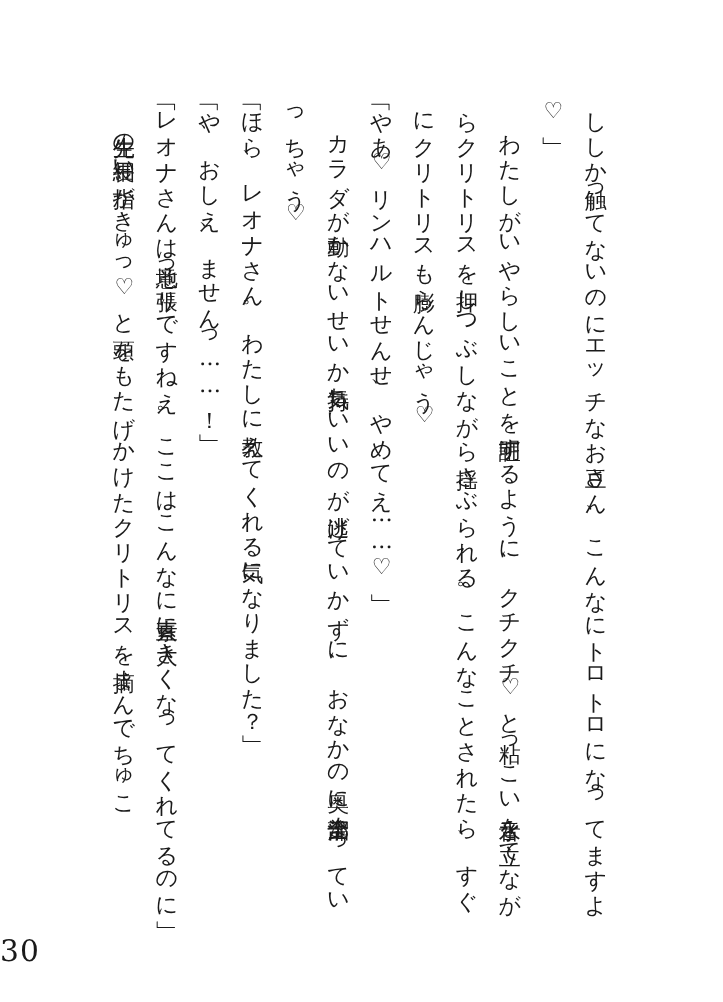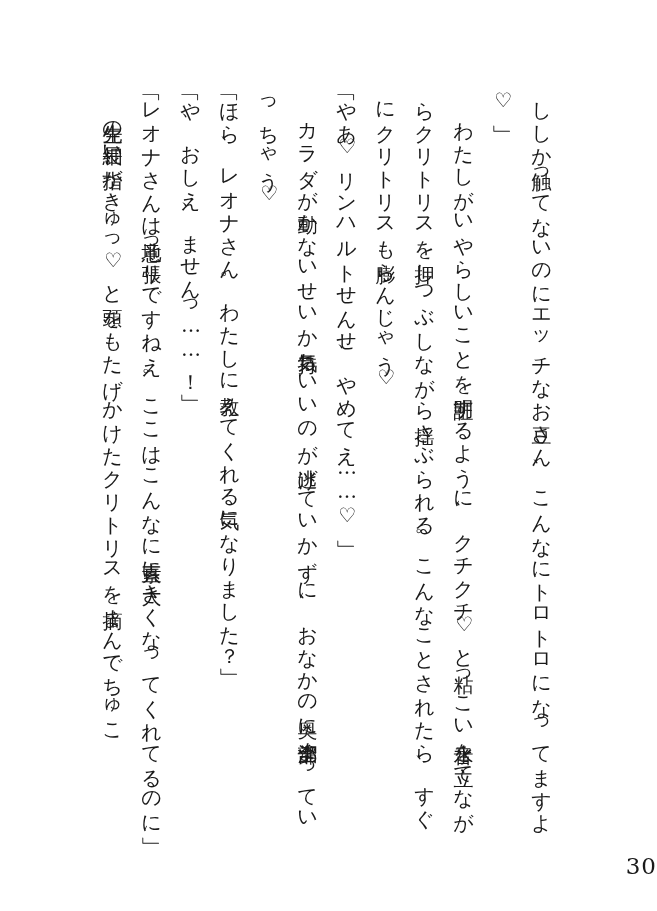--- a/index.html
+++ b/index.html
@@ -37,23 +37,23 @@
     padding: 0;
   }
   .para.indent {
     text-indent: 1em;
   }
   .page-number {
     position: absolute;
     top: 852px;
     left: 0;
     width: 657px;
-    text-align: right;
+    text-align: left;
     color: #1a1a1a;
-    font-size: 23px;
+    font-size: 27px;
     line-height: 28px;
     letter-spacing: 1px;
   }
 </style>
 </head>
 <body>
 
 <div class="page">
   <div class="text-area">
       <p class="para">ししか触ってないのにエッチなお豆さん、こんなにトロトロになってますよ♡」</p>

